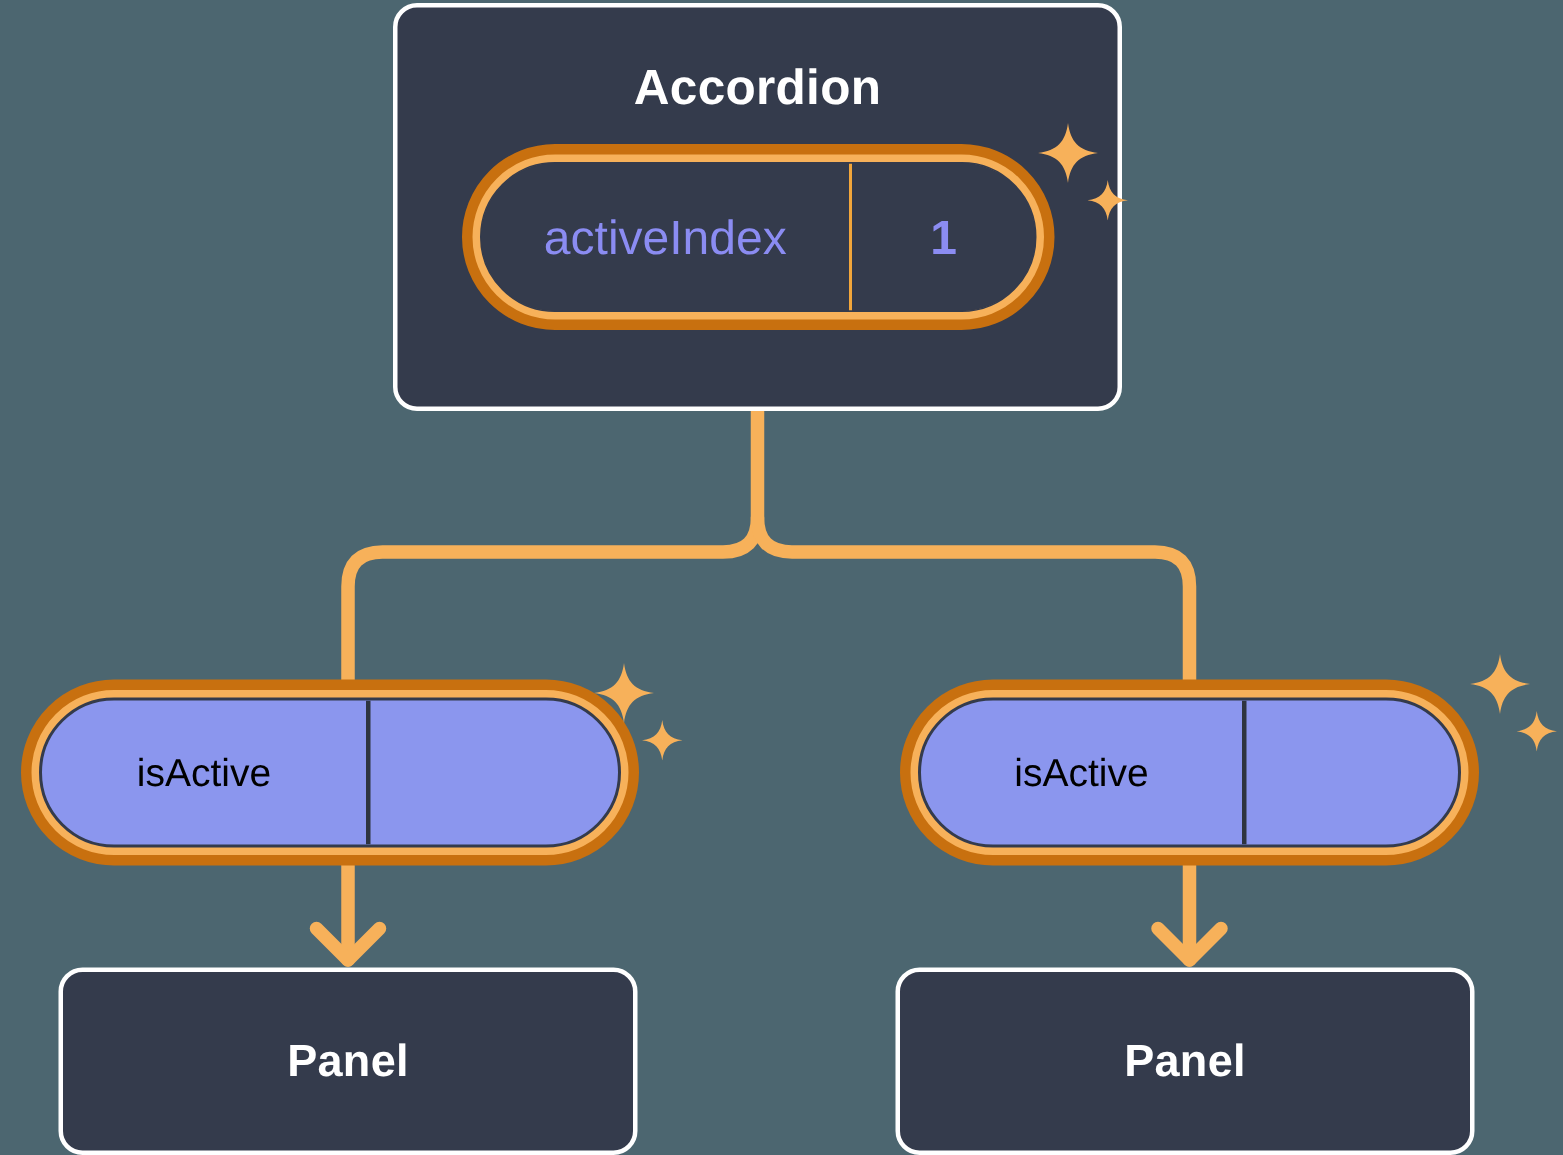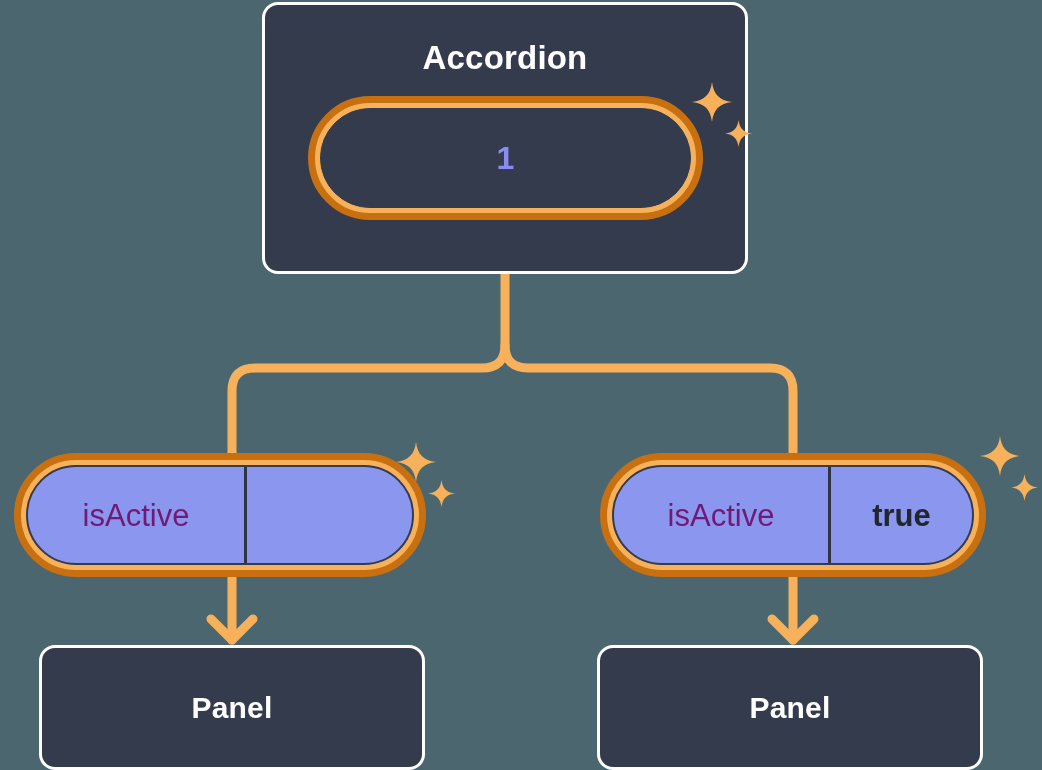--- a/index.html
+++ b/index.html
@@ -135,22 +135,22 @@
   
   .pill-state {
     top: 453px;
     height: 124px;
   }
   .pill-state .pill-inner {
     background: #8b96ee;
     border: 2px solid #343b4c;
   }
   .pill-state .pill-key {
-    color: #701a75;
-    font-size: 31px;
+    color: #000000;
+    font-size: 26px;
     font-weight: 400;
   }
   .pill-state .pill-val {
     flex: 1 1 auto;
     color: #22262f;
     font-size: 31px;
     font-weight: 700;
   }
 
   #pill-isactive-false {
@@ -215,20 +215,21 @@
       <path d="M 772 619 L 793 640 L 814 619"></path>
     </g>
   </svg>
 
   <div class="component-box" id="accordion-box">
     <div class="component-title">Accordion</div>
   </div>
 
   <div class="pill" id="pill-activeindex">
     <div class="pill-inner">
+      <div class="pill-key">activeIndex</div>
       <div class="pill-val">1</div>
     </div>
   </div>
 
   <div class="sparkle-group" id="sparkles-accordion">
     <span class="sparkle sp-big">
       <svg width="40" height="40" viewBox="0 0 40 40">
         <path d="M20 0 C21.6 12.6 27.4 18.4 40 20 C27.4 21.6 21.6 27.4 20 40 C18.4 27.4 12.6 21.6 0 20 C12.6 18.4 18.4 12.6 20 0 Z" fill="#f7b15a"></path>
       </svg>
     </span>
@@ -258,21 +259,20 @@
     </span>
   </div>
 
   <div class="component-box panel-box" id="panel-box-left">
     <div class="component-title">Panel</div>
   </div>
 
   <div class="pill pill-state" id="pill-isactive-true">
     <div class="pill-inner">
       <div class="pill-key">isActive</div>
-      <div class="pill-val">true</div>
     </div>
   </div>
 
   <div class="sparkle-group" id="sparkles-true">
     <span class="sparkle sp-big">
       <svg width="40" height="40" viewBox="0 0 40 40">
         <path d="M20 0 C21.6 12.6 27.4 18.4 40 20 C27.4 21.6 21.6 27.4 20 40 C18.4 27.4 12.6 21.6 0 20 C12.6 18.4 18.4 12.6 20 0 Z" fill="#f7b15a"></path>
       </svg>
     </span>
     <span class="sparkle sp-small">

